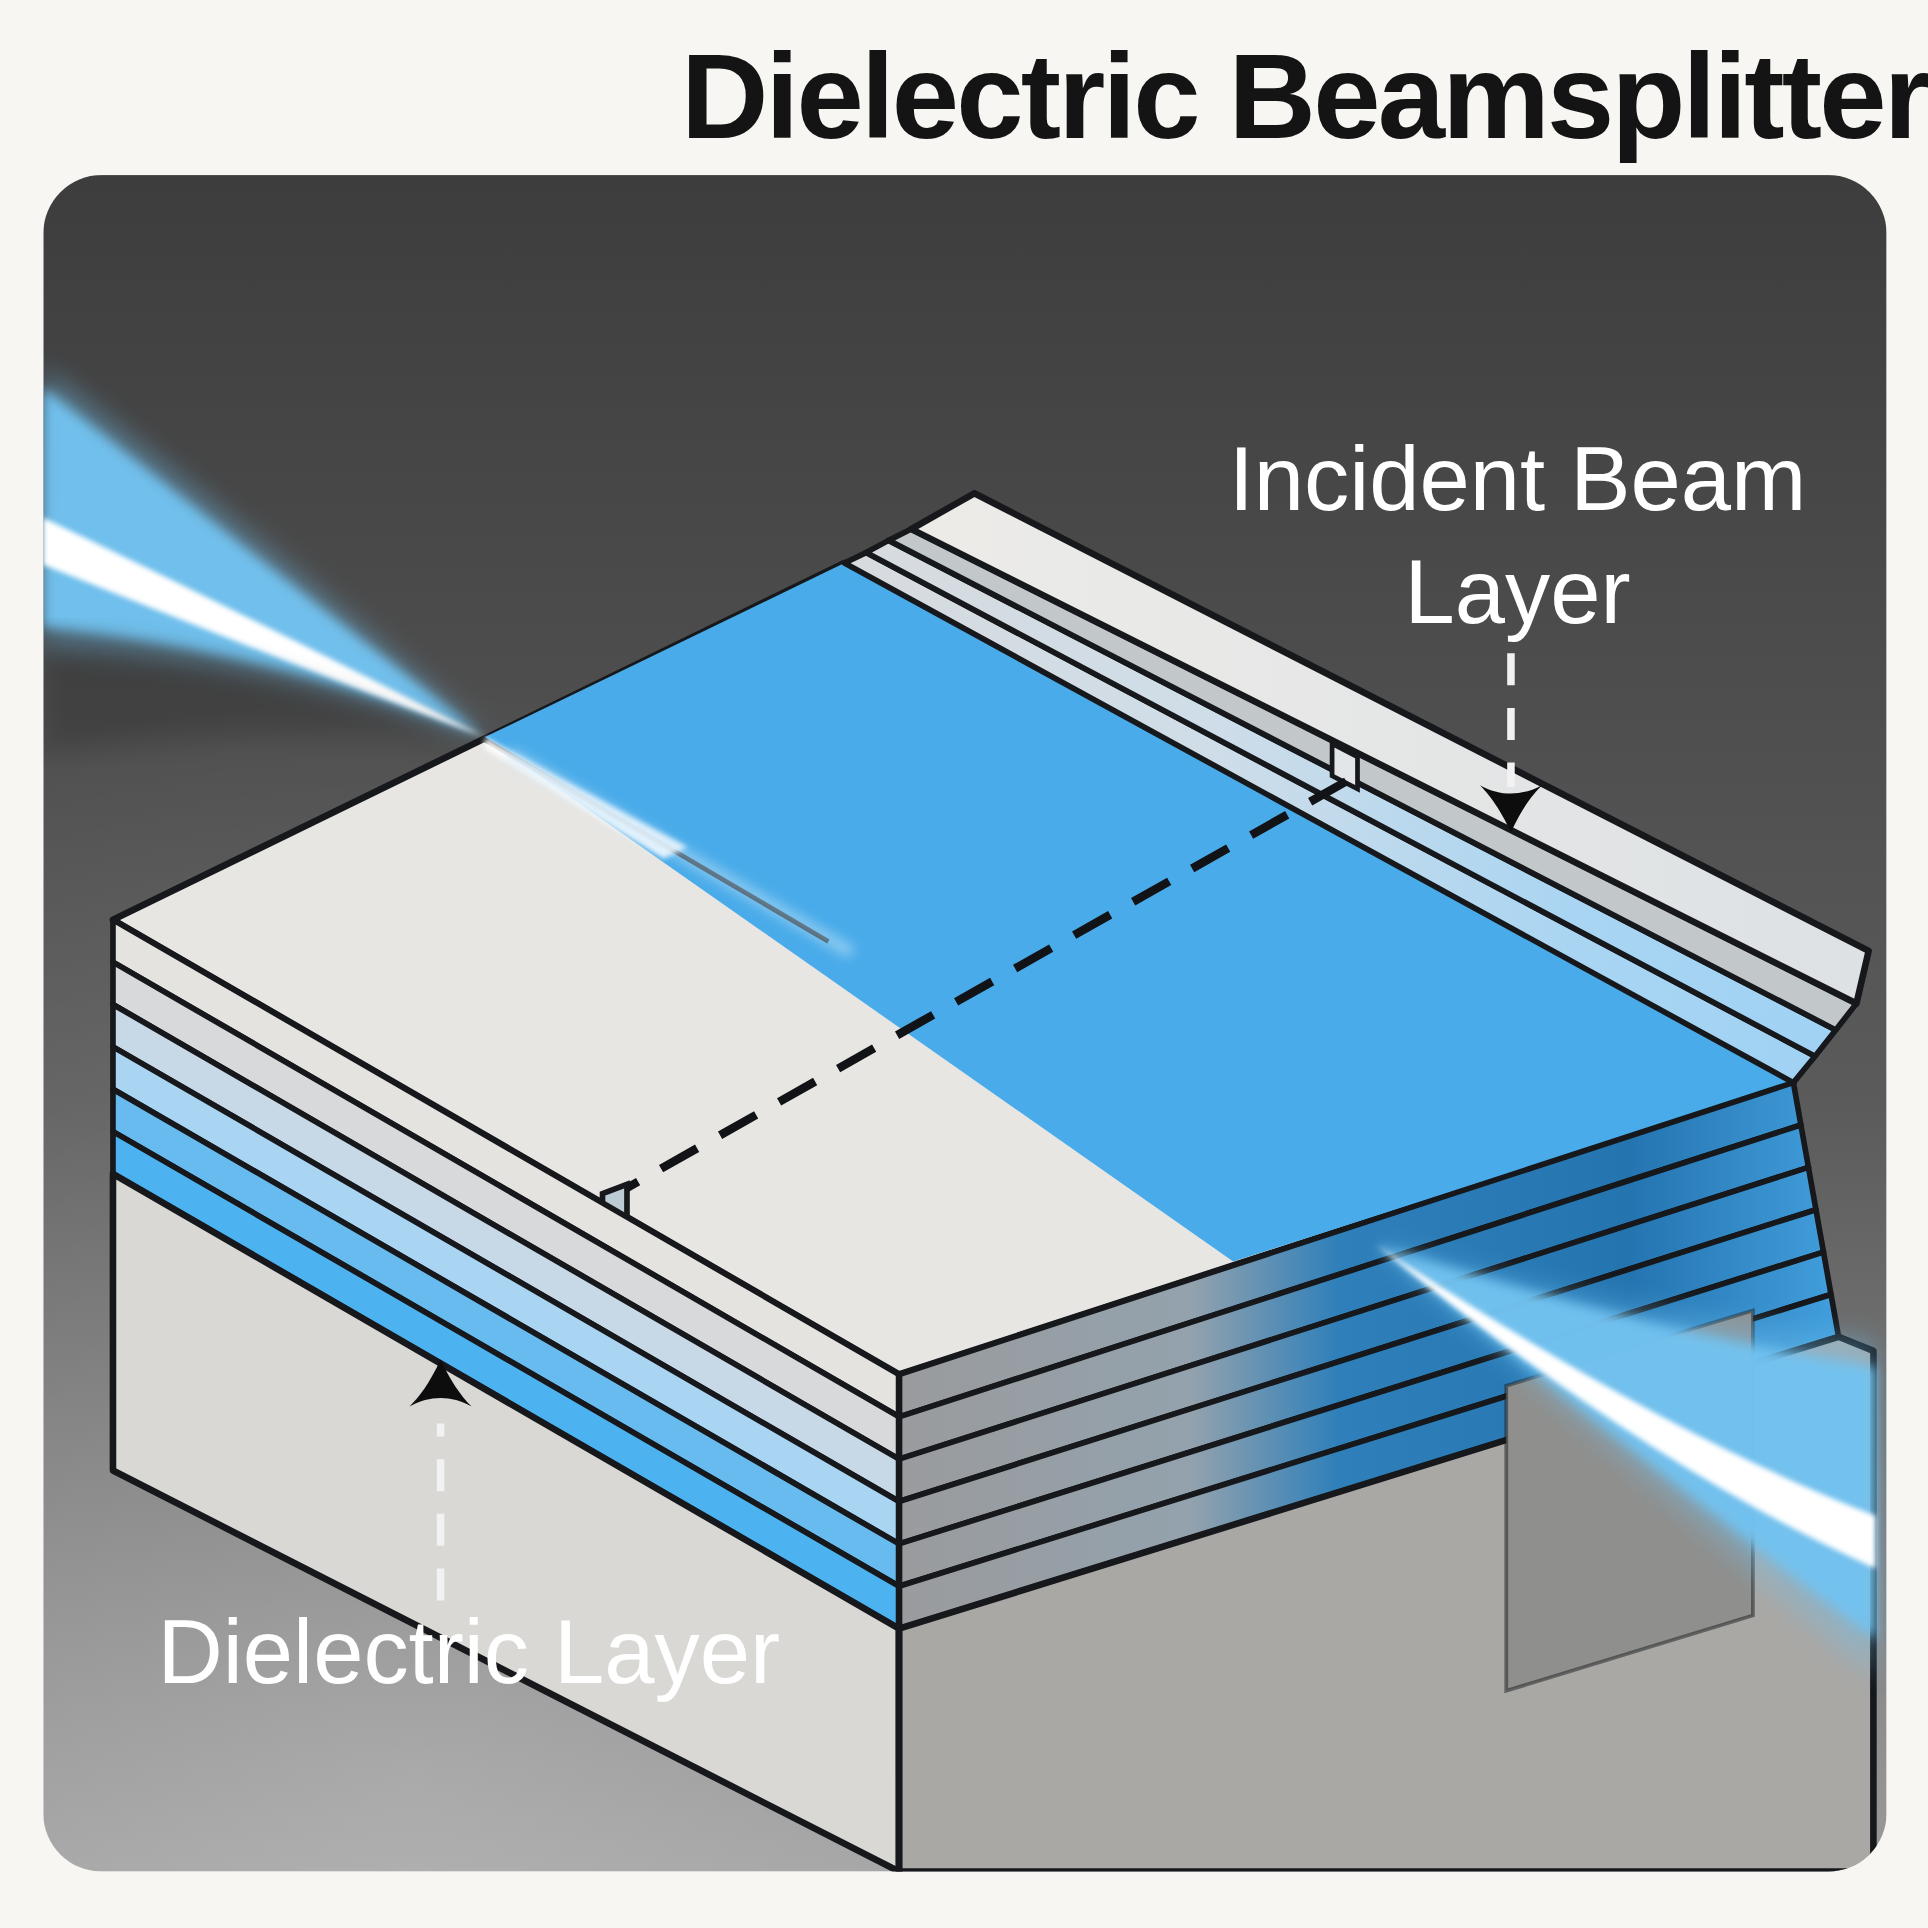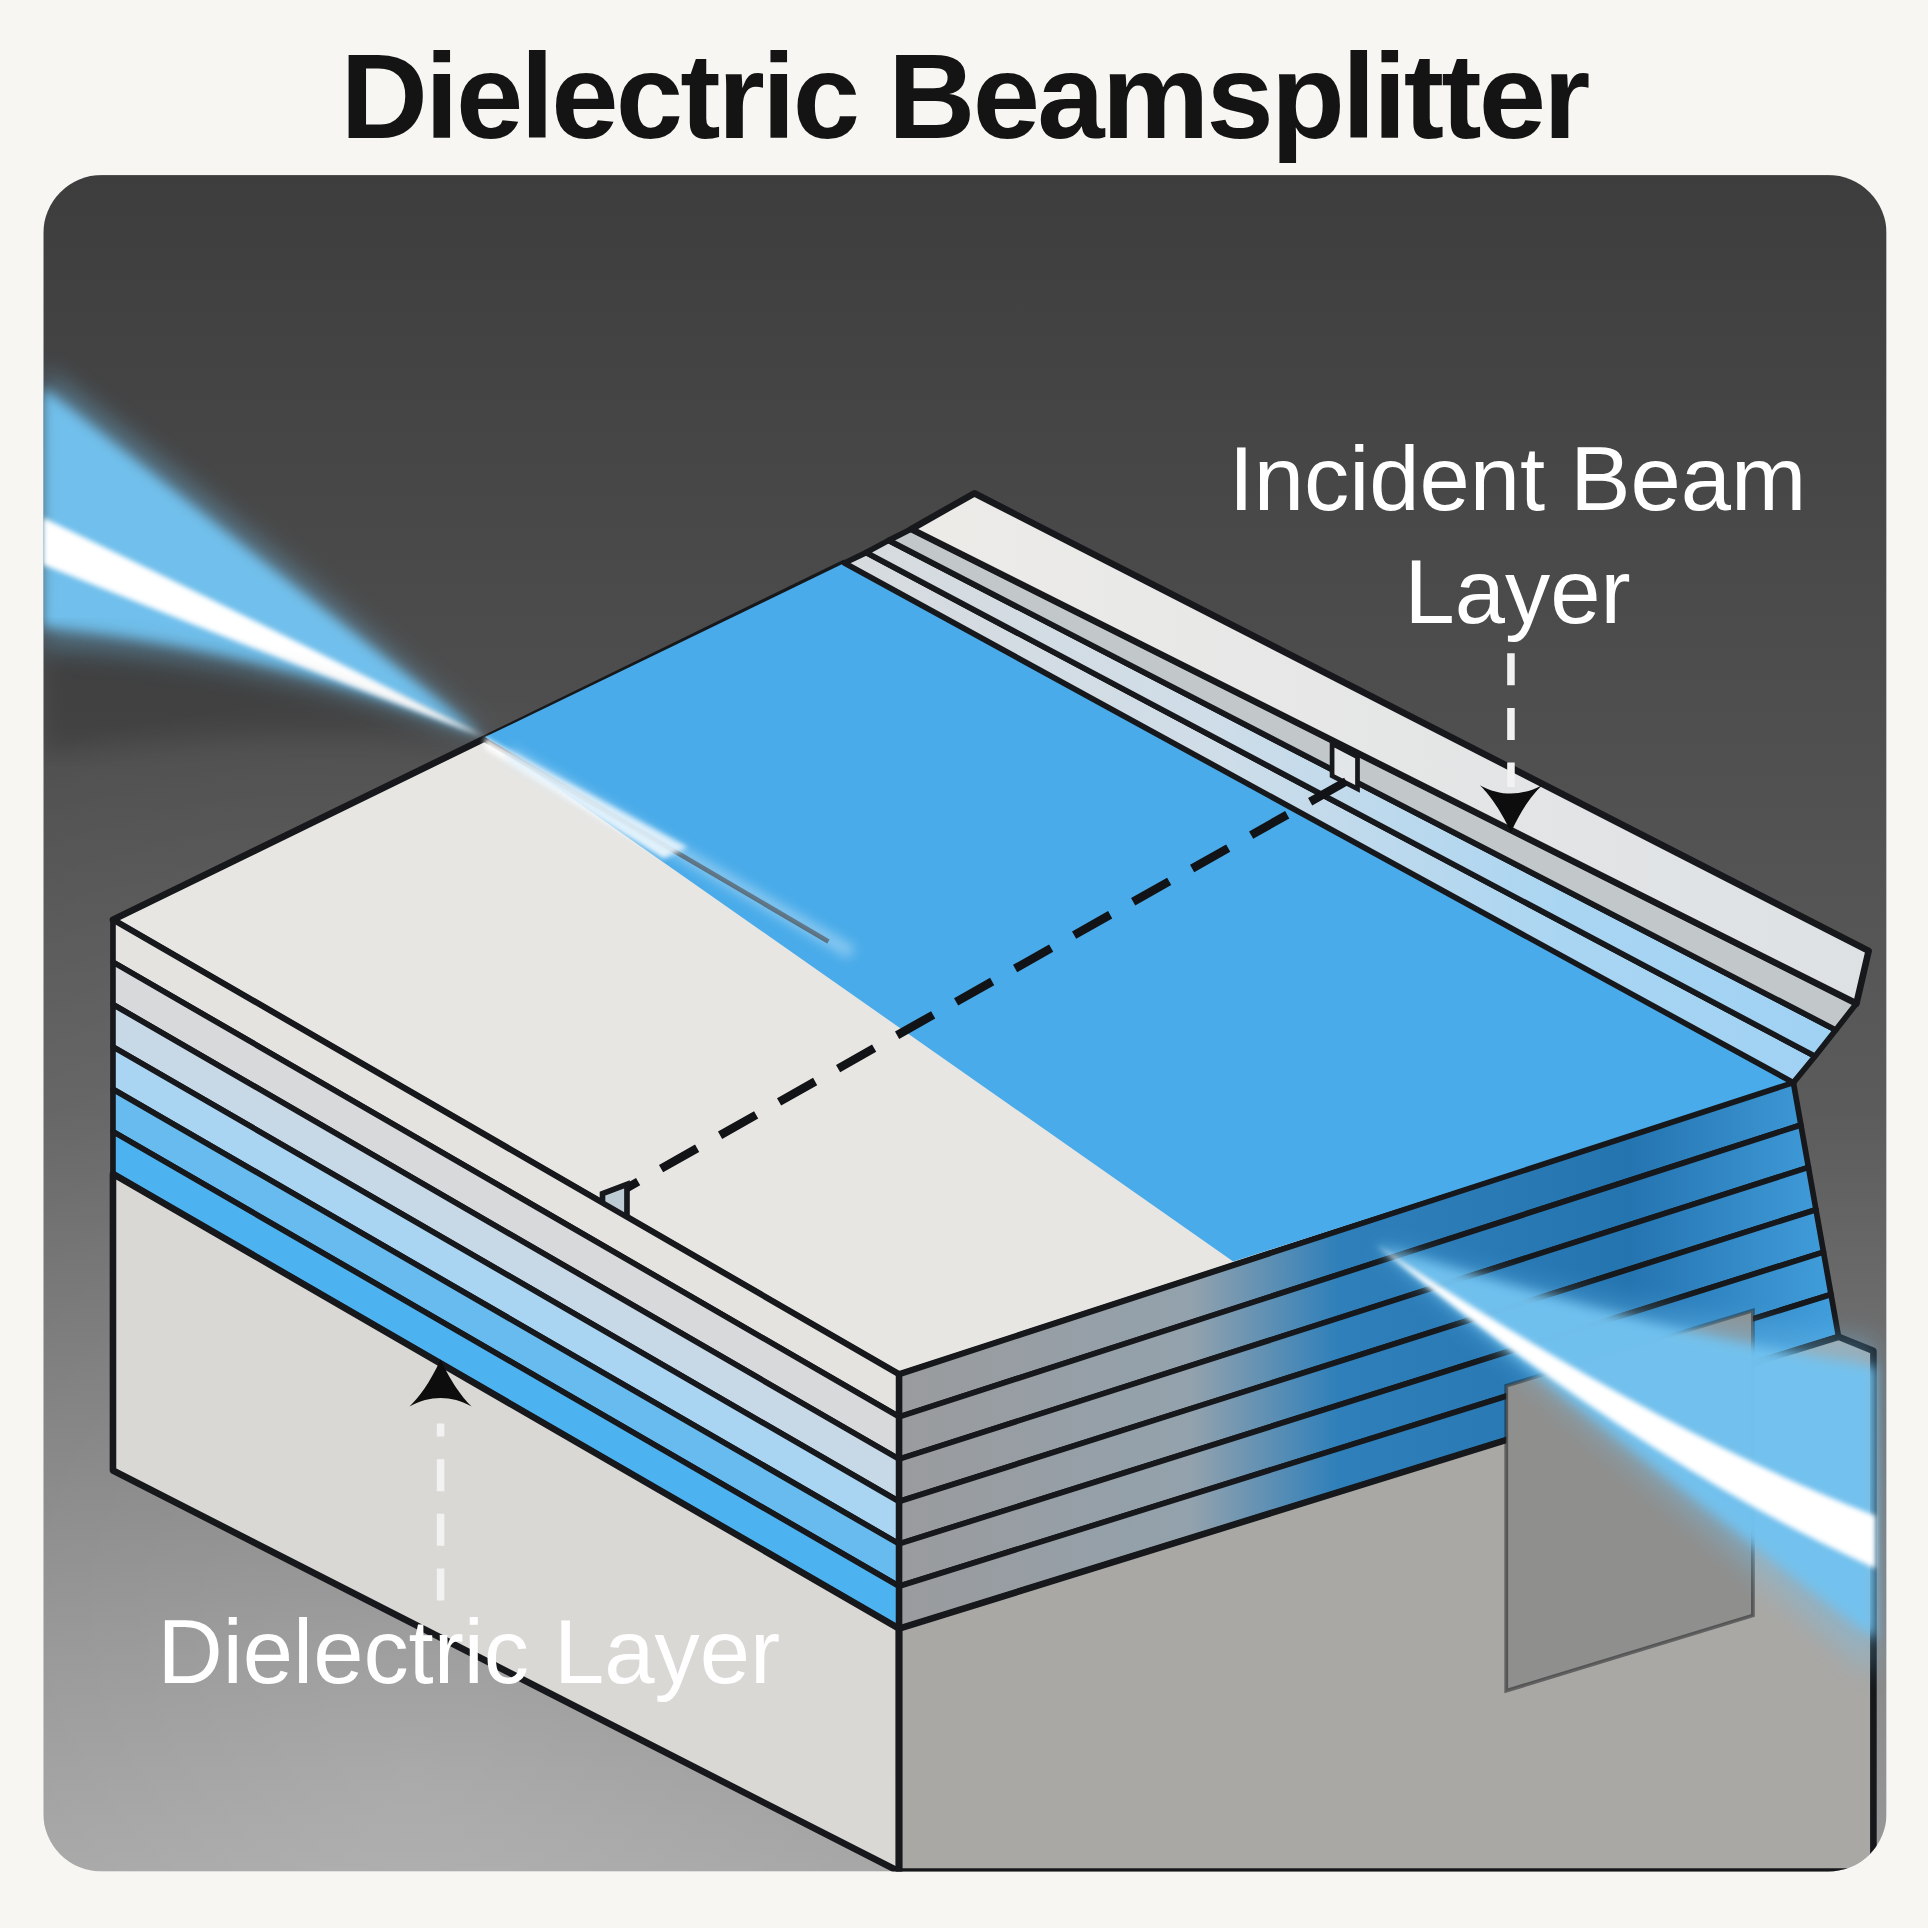--- a/index.html
+++ b/index.html
@@ -3,21 +3,21 @@
 <meta charset="utf-8">
 <style>
   html,body{margin:0;padding:0;}
   body{
     width:1928px;height:1928px;overflow:hidden;position:relative;
     background:var(--page-bg,#f7f6f3);
     font-family:"Liberation Sans",sans-serif;
   }
   .title{
     position:absolute;top:26px;left:0;width:1928px;height:141px;
-    text-align:center;font-size:121px;font-weight:bold;letter-spacing:-2.8px;
+    text-align:right;font-size:121px;font-weight:bold;letter-spacing:-2.8px;
     color:var(--title-text,#141414);
   }
   svg{position:absolute;left:0;top:0;}
   .lbl{
     font-family:"Liberation Sans",sans-serif;
     font-size:96px;
     fill:var(--label-text,#ffffff);
   }
   .outline{stroke:var(--outline,#16181b);stroke-width:7;stroke-linejoin:round;}
   .thin-outline{stroke:var(--outline,#16181b);stroke-width:6;stroke-linejoin:round;}

